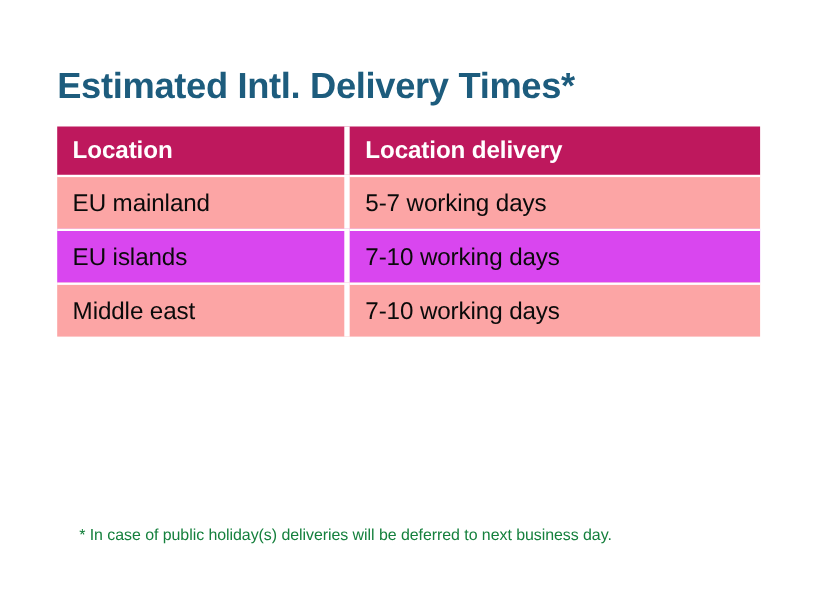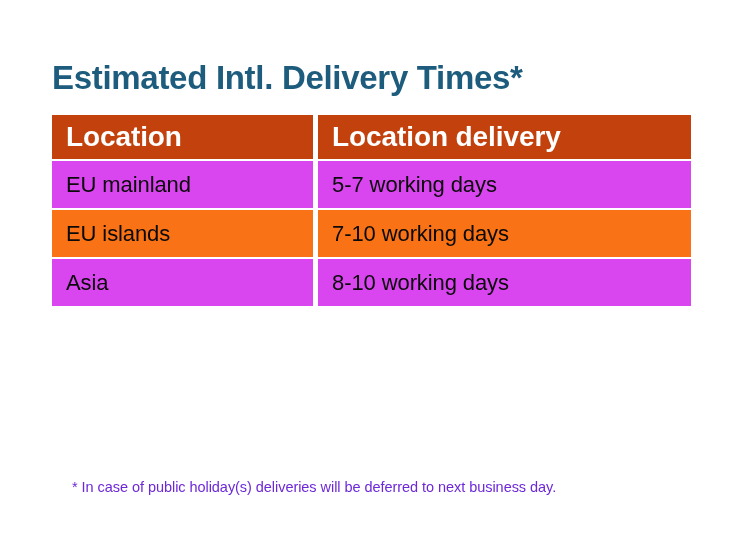--- a/index.html
+++ b/index.html
@@ -51,23 +51,23 @@
     box-sizing: border-box;
     font-weight: normal;
   }
   .col-location {
     width: 264px;
   }
   .col-delivery {
     width: 370px;
   }
   .header-row th {
-    background: #c2410c;
+    background: #be185d;
     color: #ffffff;
-    font-size: 28px;
+    font-size: 22px;
     font-weight: bold;
     height: 44px;
     letter-spacing: -0.1px;
   }
   .header-row th.col-location {
     border-right: 5px solid #ffffff;
   }
   .data-row {
     height: 49px;
   }
@@ -75,31 +75,31 @@
     font-size: 22px;
     color: #0a0a0a;
     height: 49px;
     border-top: 2px solid #ffffff;
     letter-spacing: -0.1px;
   }
   .data-row td.col-location {
     border-right: 5px solid #ffffff;
   }
   .data-row.shade-dark td {
-    background: #d946ef;
+    background: #fca5a5;
   }
   .data-row.shade-light td {
-    background: #f97316;
+    background: #d946ef;
   }
   .footnote {
     position: absolute;
     left: 72px;
     top: 479px;
     font-size: 14.5px;
-    color: #6d28d9;
+    color: #15803d;
     white-space: nowrap;
     letter-spacing: -0.05px;
   }
 </style>
 </head>
 <body>
 
 <div class="page">
 
   <h1 class="page-title">Estimated Intl. Delivery Times*</h1>
@@ -114,21 +114,21 @@
     <tbody>
       <tr class="data-row shade-dark">
         <td class="col-location">EU mainland</td>
         <td class="col-delivery">5-7 working days</td>
       </tr>
       <tr class="data-row shade-light">
         <td class="col-location">EU islands</td>
         <td class="col-delivery">7-10 working days</td>
       </tr>
       <tr class="data-row shade-dark">
-        <td class="col-location">Asia</td>
-        <td class="col-delivery">8-10 working days</td>
+        <td class="col-location">Middle east</td>
+        <td class="col-delivery">7-10 working days</td>
       </tr>
     </tbody>
   </table>
 
   <div class="footnote">* In case of public holiday(s) deliveries will be deferred to next business day.</div>
 
 </div>
 
 </body></html>

